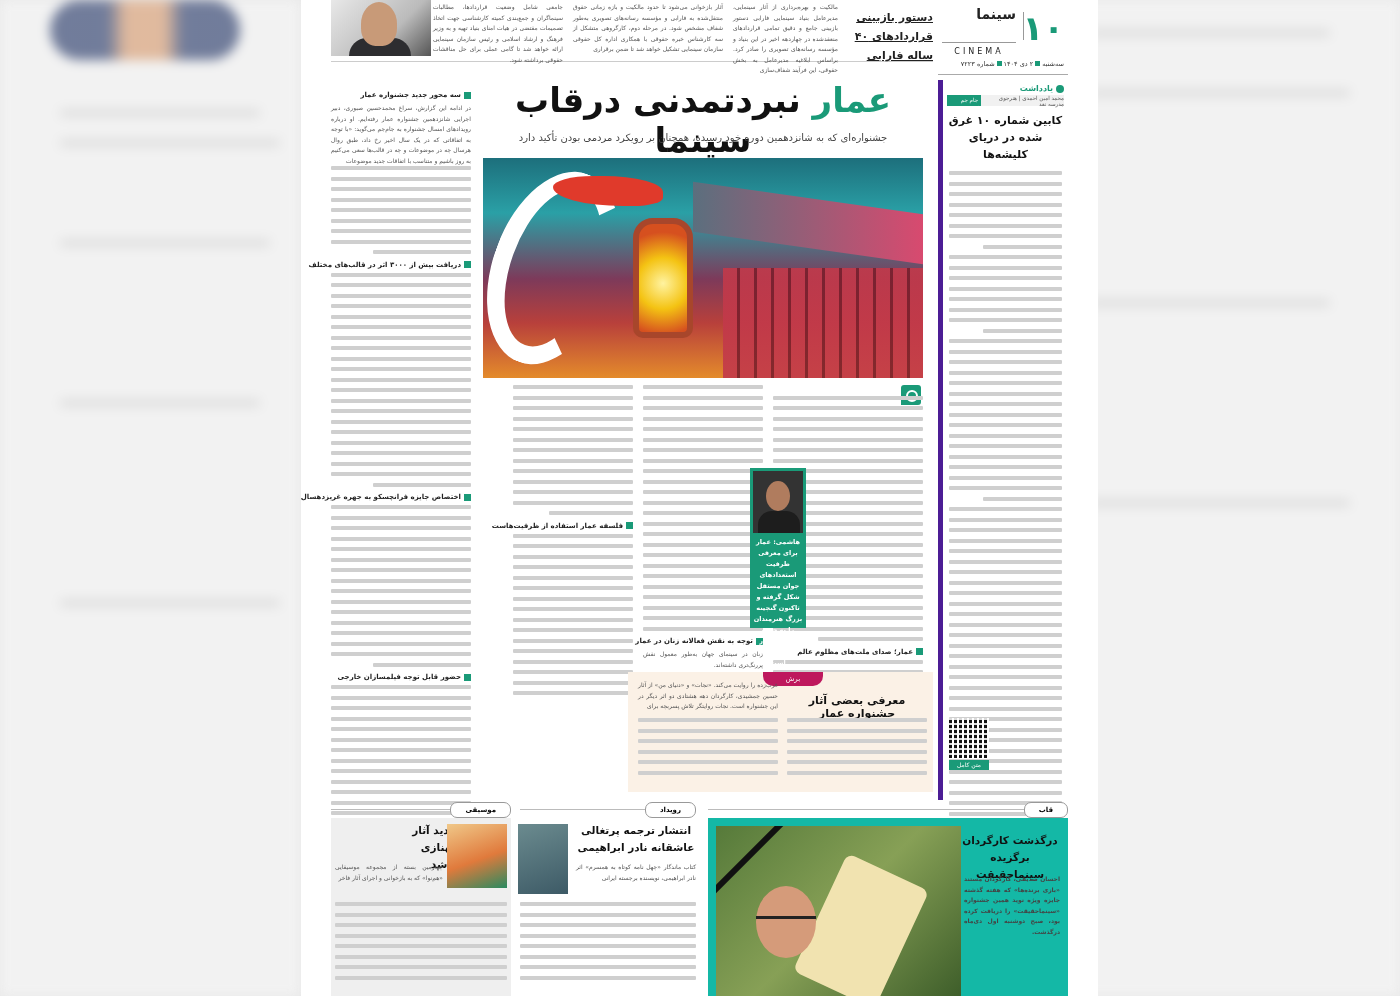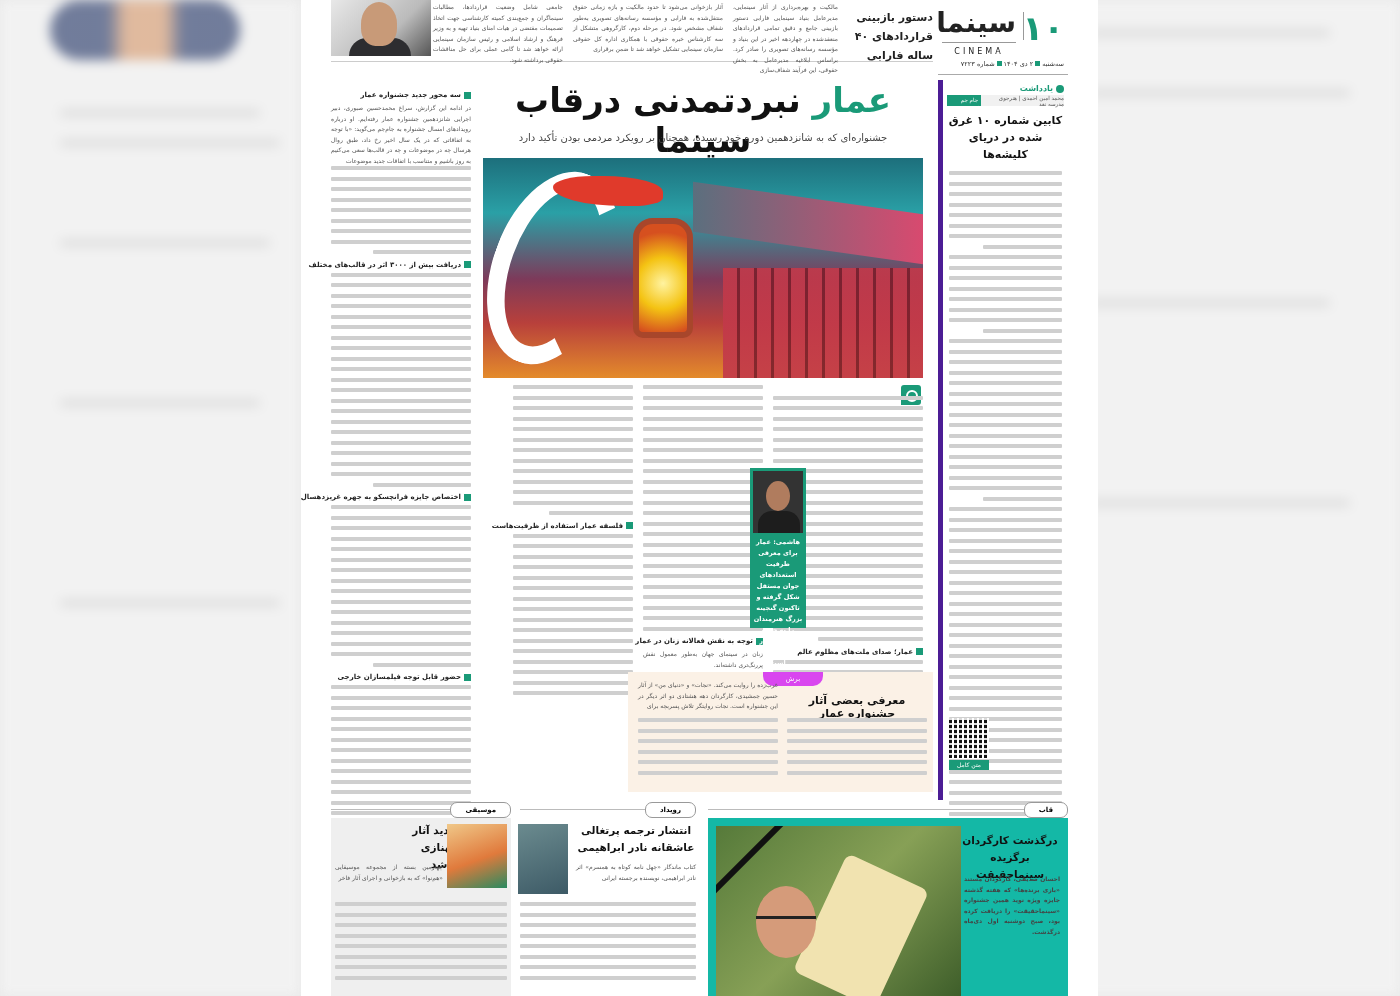--- a/index.html
+++ b/index.html
@@ -13,28 +13,28 @@
   .page { position: absolute; left: 301px; top: 0; width: 797px; height: 996px; background: #fff; direction: rtl; overflow: hidden; }
   .muted-text { font-size: 6px; line-height: 10.5px; color: #555; text-align: justify; }
   .line { height: 4px; background: #cfcfcf; margin: 0 0 6.5px 0; border-radius: 1px; }
   .line.short { width: 70%; }
   .col { position: absolute; }
 
   
   .mast { position: absolute; right: 30px; top: 0; width: 130px; height: 75px; border-bottom: 1px solid #aaa; }
   .mast-num { position: absolute; right: 4px; top: 8px; font-size: 34px; font-weight: bold; color: #1a9a78; font-family: "DejaVu Sans", sans-serif; text-align: right; }
   .mast-sep { position: absolute; right: 44px; top: 12px; width: 1px; height: 28px; background: #999; }
-  .mast-title { position: absolute; right: 52px; top: 6px; font-size: 28px; font-weight: bold; color: #222; }
+  .mast-title { position: absolute; right: 52px; top: 6px; font-size: 14px; font-weight: bold; color: #222; }
   .mast-en { position: absolute; right: 52px; top: 42px; font-size: 8px; letter-spacing: 3px; color: #222; direction: ltr; border-top: 1px solid #999; padding-top: 4px; width: 74px; text-align: center; }
   .mast-date { position: absolute; right: 4px; top: 60px; font-size: 6.5px; color: #333; white-space: nowrap; }
   .mast-date .sq { display: inline-block; width: 5px; height: 5px; background: #1a9a78; margin: 0 2px; }
 
   
   .top-strip { position: absolute; left: 30px; right: 165px; top: 0; height: 62px; border-bottom: 1px solid #ccc; }
-  .top-headline { position: absolute; right: 0; top: 8px; width: 85px; font-size: 11px; font-weight: bold; line-height: 19px; color: #222; }
+  .top-headline { position: absolute; right: 0; top: 8px; width: 85px; font-size: 11px; font-weight: bold; line-height: 19px; color: #222; text-decoration: underline; }
   .top-photo { position: absolute; left: 0; top: 0; width: 100px; height: 56px; background: linear-gradient(135deg,#e8e8e8,#bbb 60%,#555); }
   .top-photo .face { position: absolute; left: 30px; top: 2px; width: 36px; height: 44px; background: #c89a78; border-radius: 50% 50% 40% 40%; }
   .top-photo .suit { position: absolute; left: 18px; top: 38px; width: 62px; height: 18px; background: #2d2d30; border-radius: 20px 20px 0 0; }
 
   
   .rail { position: absolute; right: 30px; top: 80px; width: 130px; height: 720px; border-left: 5px solid #4c1d95; }
   .rail-kicker { font-size: 8px; font-weight: bold; color: #1a9a78; margin: 4px 4px 2px 0; }
   .rail-kicker .dot { display: inline-block; width: 8px; height: 8px; border-radius: 50%; background: #1a9a78; margin-left: 3px; vertical-align: middle; }
   .rail-author { display: flex; justify-content: space-between; align-items: center; background: #f1f1f1; margin: 2px 4px; height: 11px; font-size: 5.5px; color: #555; }
   .rail-author .tag { background: #1a9a78; color: #fff; padding: 1px 3px; font-size: 5.5px; height: 11px; line-height: 9px; }
@@ -69,21 +69,21 @@
   .section-title { font-size: 7px; font-weight: bold; color: #222; margin: 6px 0 4px; white-space: nowrap; }
   .section-title .sq { display: inline-block; width: 7px; height: 7px; background: #1a9a78; margin-left: 3px; vertical-align: middle; }
 
   .quote-card { position: absolute; width: 56px; height: 160px; background: #1a9a78; color: #fff; padding: 3px; }
   .quote-card .ph { width: 100%; height: 62px; background: #333; position: relative; overflow: hidden; }
   .quote-card .ph .f { position: absolute; left: 13px; top: 10px; width: 24px; height: 30px; border-radius: 50%; background: #b07c5e; }
   .quote-card .ph .b { position: absolute; left: 5px; top: 40px; width: 42px; height: 24px; background: #1d1d1d; border-radius: 14px 14px 0 0; }
   .quote-card .q { font-size: 6.5px; font-weight: bold; line-height: 11px; text-align: center; margin-top: 4px; }
 
   .box-bors { position: absolute; right: 165px; top: 672px; width: 305px; height: 120px; background: #fbf1e6; }
-  .bors-tab { position: absolute; right: 110px; top: 0; width: 60px; height: 14px; background: #d946ef; color: #fff; font-size: 7px; text-align: center; line-height: 14px; border-radius: 0 0 10px 10px; }
+  .bors-tab { position: absolute; right: 110px; top: 0; width: 60px; height: 14px; background: #be185d; color: #fff; font-size: 7px; text-align: center; line-height: 14px; border-radius: 0 0 10px 10px; }
   .bors-title { position: absolute; right: 6px; top: 22px; width: 140px; text-align: center; font-size: 11px; font-weight: bold; color: #111; }
 
   
   .bottom { position: absolute; left: 30px; right: 30px; top: 802px; height: 194px; }
   .rubric { position: absolute; top: 0; height: 14px; font-size: 7px; font-weight: bold; text-align: right; line-height: 14px; }
   .rubric .pill { display: inline-block; border: 1px solid #999; border-radius: 7px; padding: 0 14px; background: #fff; }
   .rubric-line { position: absolute; top: 7px; height: 1px; background: #bbb; }
   .b-title { font-size: 10.5px; font-weight: bold; color: #111; line-height: 17px; text-align: center; }
   .fb-box { position: absolute; right: 0; top: 16px; width: 360px; height: 178px; background: #14b8a6; }
   .fb-photo { position: absolute; left: 8px; top: 8px; width: 245px; height: 170px; background: linear-gradient(135deg,#567a3a,#87a056 50%,#3e5e2a); overflow: hidden; }

